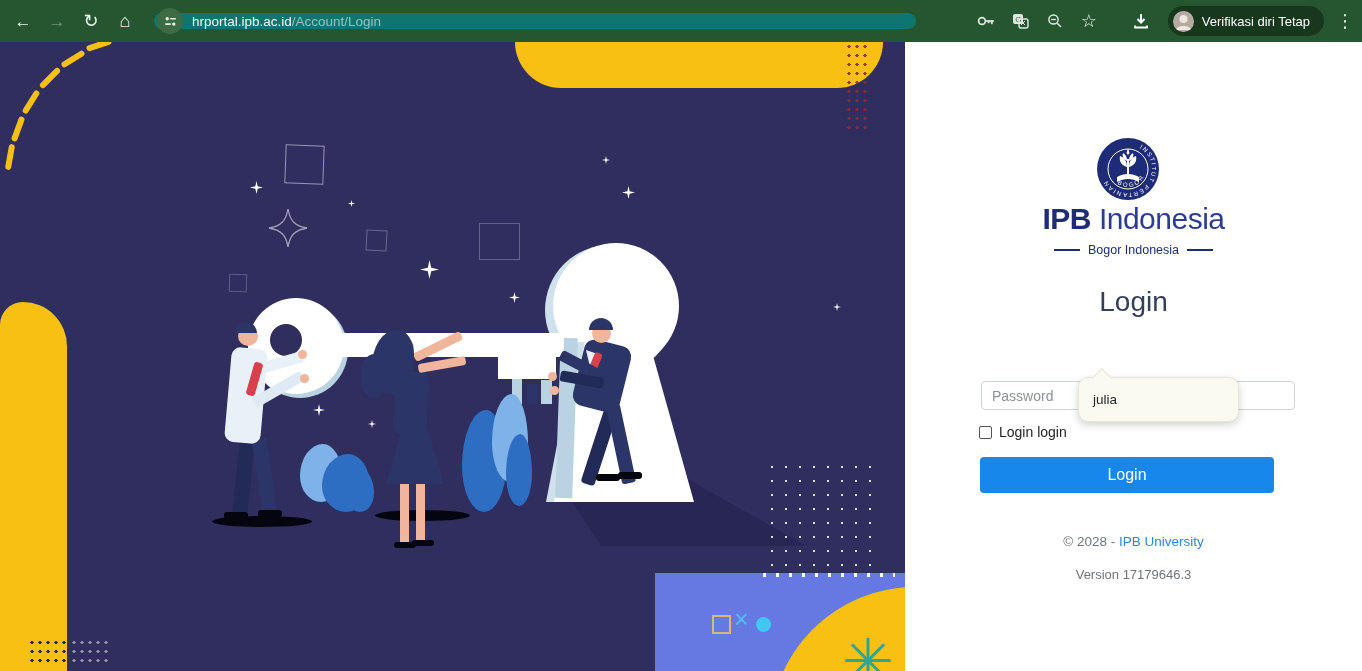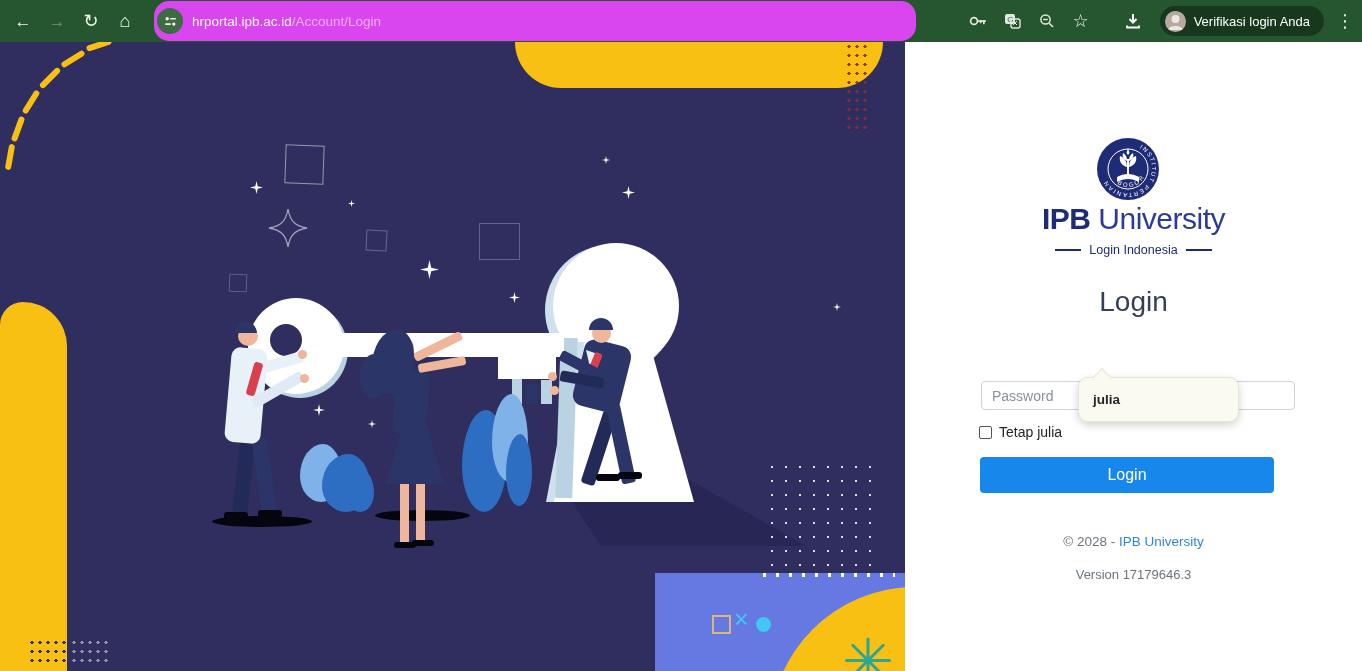--- a/index.html
+++ b/index.html
@@ -2,21 +2,21 @@
 <html><head>
 <meta charset="utf-8">
 <style>
   html,body{margin:0;padding:0;background:#fff;font-family:"Liberation Sans",sans-serif;}
   #stage{position:relative;width:1362px;height:671px;overflow:hidden;background:#fff;}
   .abs{position:absolute;}
   
   #toolbar{position:absolute;left:0;top:0;width:1362px;height:42px;background:#265630;display:flex;align-items:center;}
   .tbicon{color:#eef5ee;font-size:17px;line-height:1;width:34px;text-align:center;flex:0 0 auto;cursor:pointer;}
   .tbicon.dim{color:rgba(235,245,235,.38);}
-  #omnibox{height:40px;width:762px;margin-left:12px;background:#d946ef;border-radius:15px;display:flex;align-items:center;flex:0 0 auto;}
+  #omnibox{height:16px;width:762px;margin-left:12px;background:#0f766e;border-radius:15px;display:flex;align-items:center;flex:0 0 auto;}
   #siteinfo{width:26px;height:26px;margin-left:3px;border-radius:50%;background:#3c6b44;display:flex;align-items:center;justify-content:center;}
   #urltext{margin-left:9px;font-size:13.5px;color:#f2f7f2;white-space:nowrap;}
   #urltext .path{color:rgba(255,255,255,.55);}
   #rgroup{display:flex;align-items:center;margin-left:auto;margin-right:6px;}
   .svgico{width:34px;display:flex;justify-content:center;align-items:center;}
   #profilepill{height:30px;background:#17381d;border-radius:15px;display:flex;align-items:center;padding:0 14px 0 5px;margin:0 10px;cursor:pointer;}
   #avatar{width:21px;height:21px;border-radius:50%;background:#8d94a8;display:flex;align-items:center;justify-content:center;overflow:hidden;}
   #profilelabel{color:#fff;font-size:13px;margin-left:8px;white-space:nowrap;}
   
   #illu{position:absolute;left:0;top:42px;width:905px;height:629px;background:#302e5f;overflow:hidden;}
@@ -32,21 +32,21 @@
   #brandtitle .rest{font-weight:normal;color:#2c3c96;}
   #brandsub{position:absolute;left:0;top:201px;width:457px;display:flex;align-items:center;justify-content:center;font-size:12.5px;color:#1e2c77;gap:8px;}
   #brandsub:before,#brandsub:after{content:"";width:26px;height:1.5px;background:#1e2c77;display:block;}
   #loginheading{position:absolute;left:0;top:244px;width:457px;text-align:center;font-size:28px;color:#33405a;}
   .input{position:absolute;left:76px;width:292px;height:27px;border-radius:4px;background:#fff;font-size:14px;font-family:"Liberation Sans",sans-serif;padding:0 10px;box-sizing:content-box;outline:none;}
   #userinput{top:296px;border:1px solid #4a97dd;color:#212529;}
   #passinput{top:339px;border:1px solid #ced4da;color:#212529;}
   #passinput::placeholder{color:#8a9199;}
   #autofill{position:absolute;left:173px;top:335px;width:159px;height:43px;background:#fafaf0;border:1px solid #e6e6d6;border-radius:10px;box-shadow:0 3px 8px rgba(0,0,0,.18);display:flex;align-items:center;}
   #autofillarrow{position:absolute;left:16px;top:-7px;width:13px;height:13px;background:#fafaf0;border-left:1px solid #e6e6d6;border-top:1px solid #e6e6d6;transform:rotate(45deg);}
-  #autofilltext{margin-left:14px;font-size:13.5px;font-weight:bold;color:#23272b;}
+  #autofilltext{margin-left:14px;font-size:13.5px;font-weight:normal;color:#23272b;}
   #rememberrow{position:absolute;left:74px;top:382px;display:flex;align-items:center;gap:7px;}
   #remembercheckbox{width:11px;height:11px;border:1px solid #50565c;border-radius:2px;background:#fff;}
   #rememberlabel{font-size:14px;color:#212529;}
   #loginbtn{position:absolute;left:75px;top:415px;width:294px;height:36px;background:#1787ec;border:none;border-radius:4px;color:#fff;font-size:16px;font-family:"Liberation Sans",sans-serif;display:flex;align-items:center;justify-content:center;cursor:pointer;}
   #copyrow{position:absolute;left:0;top:492px;width:457px;text-align:center;font-size:13.5px;color:#6c757d;}
   #copyrow a{color:#2f86e0;text-decoration:none;}
   #versionrow{position:absolute;left:0;top:525px;width:457px;text-align:center;font-size:13px;color:#6c757d;}
 </style>
 </head>
 <body>
@@ -103,21 +103,21 @@
           </svg>
       </span>
       <div id="profilepill">
         <span id="avatar">
           <svg width="21" height="21" viewBox="0 0 21 21">
               <circle cx="10.5" cy="10.5" r="10.5" fill="#b7a9a0"></circle>
               <circle cx="10.5" cy="8" r="4" fill="#efe7e2"></circle>
               <path d="M3 19 C4 13.5 17 13.5 18 19 Z" fill="#efe7e2"></path>
             </svg>
         </span>
-        <span id="profilelabel">Verifikasi login Anda</span>
+        <span id="profilelabel">Verifikasi diri Tetap</span>
       </div>
       <span class="tbicon" style="width:22px;font-size:18px;">⋮</span>
     </div>
   </div>
 
   <div id="illu">
 
     <div class="abs" style="left:515px;top:-6px;width:368px;height:52px;background:#f8c013;border-radius:0 0 46px 46px;"></div>
 
     <div class="abs" style="left:845px;top:0;width:24px;height:92px;background-image:radial-gradient(circle,#8c2b3a 1.5px,transparent 1.8px);background-size:8px 9px;opacity:.9;"></div>
@@ -251,37 +251,37 @@
       <text font-size="6" fill="#ffffff" letter-spacing="1.5" font-family="Liberation Sans"><textPath href="#arcTop" startOffset="8%">INSTITUT PERTANIAN</textPath></text>
       <text font-size="6" fill="#ffffff" letter-spacing="2" font-family="Liberation Sans"><textPath href="#arcBot" startOffset="30%">BOGOR</textPath></text>
       <rect x="31" y="22" width="2" height="16" fill="#ffffff"></rect>
       <path d="M31 30 C25 28 23 24 24 19 C29 21 31 25 31 30 Z" fill="#ffffff"></path>
       <path d="M33 30 C39 28 41 24 40 19 C35 21 33 25 33 30 Z" fill="#ffffff"></path>
       <path d="M31 24 C27 22 26 19 27 16 C30 18 31 20 31 24 Z" fill="#ffffff"></path>
       <path d="M33 24 C37 22 38 19 37 16 C34 18 33 20 33 24 Z" fill="#ffffff"></path>
       <path d="M30.5 16 L32 11 L33.5 16 L32 18 Z" fill="#ffffff"></path>
       <path d="M21 40 C28 36 36 36 43 40 L43 45 C36 41 28 41 21 45 Z" fill="#ffffff"></path>
     </svg>
-    <div id="brandtitle"><span class="bold">IPB</span> <span class="rest">University</span></div>
+    <div id="brandtitle"><span class="bold">IPB</span> <span class="rest">Indonesia</span></div>
     <div id="brandsub">
-        <span>Login Indonesia</span>
+        <span>Bogor Indonesia</span>
       </div>
 
     <div id="loginheading">Login</div>
 
     <input id="passinput" class="input" type="text" placeholder="Password" style="">
 
     <div id="autofill">
       <div id="autofillarrow"></div>
       <span id="autofilltext">julia</span>
     </div>
 
     <div id="rememberrow">
       <div id="remembercheckbox"></div>
-      <span id="rememberlabel">Tetap julia</span>
+      <span id="rememberlabel">Login login</span>
     </div>
 
     <button id="loginbtn">
         <span>Login</span>
       </button>
 
     <div id="copyrow"><span>© 2028 - </span><a href="#">IPB University</a></div>
     <div id="versionrow">Version 17179646.3</div>
   </div>
 

